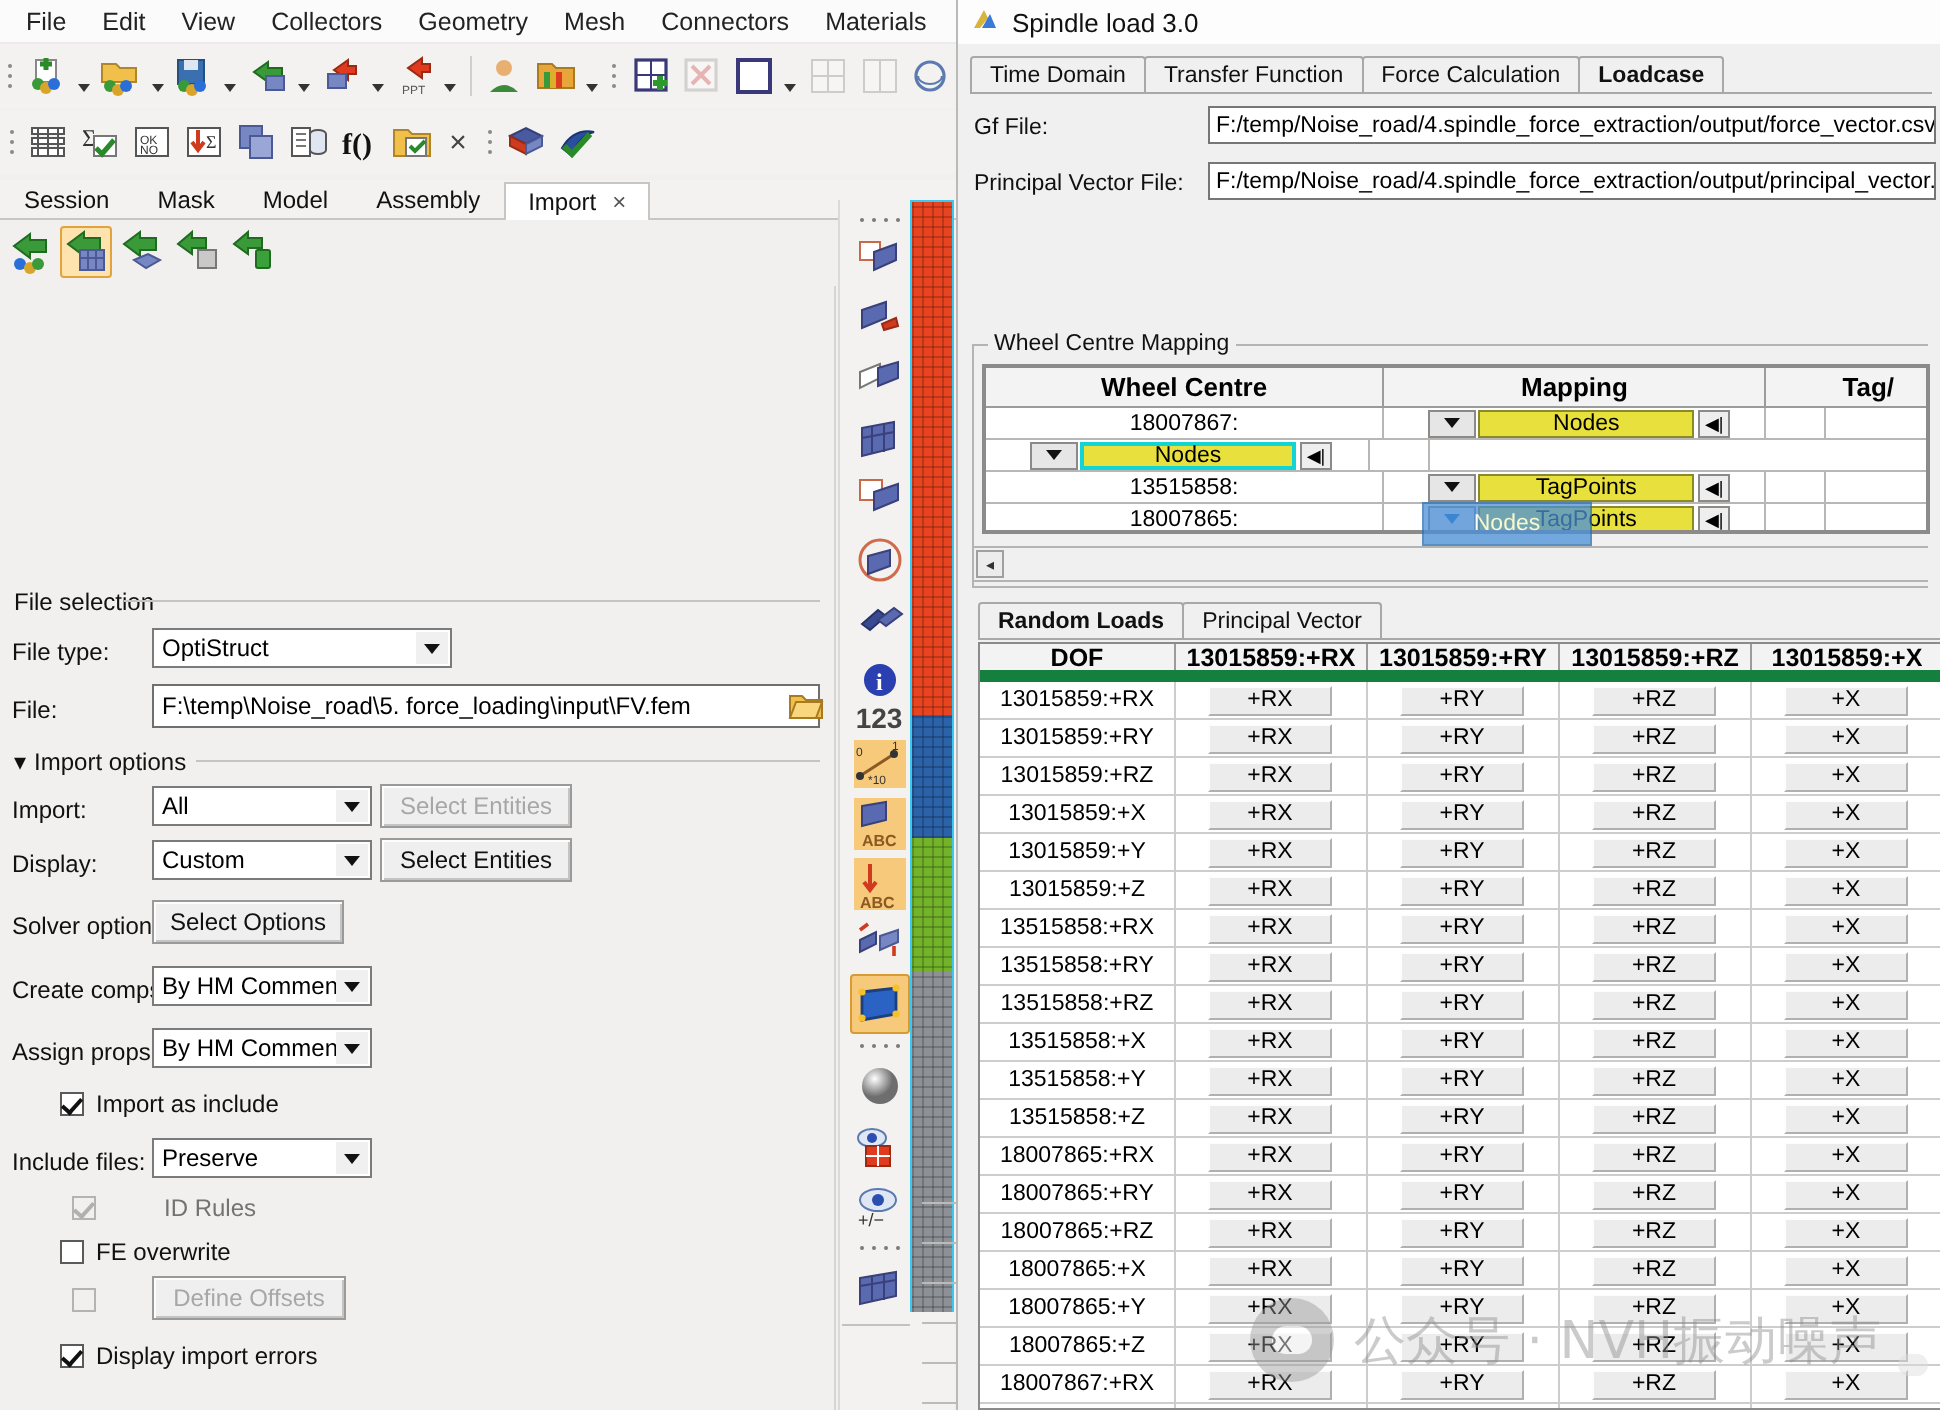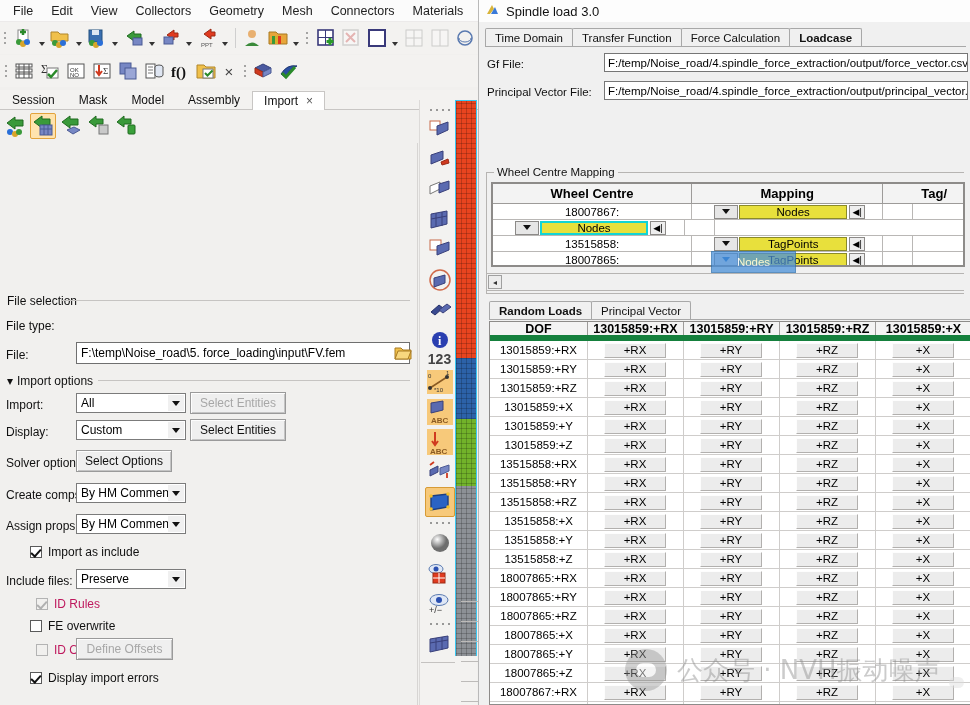--- a/index.html
+++ b/index.html
@@ -109,21 +109,21 @@
   .btnx.dis { color:#a7a7a7; }
   .cbx { position:absolute; display:flex; align-items:center; font-size:12px; color:#111;padding-left:24px; }
   .cbx .box {
     width:12px; height:12px; border:1px solid #5a5a5a; background:#fff;
     margin-right:6px; position:relative; flex:none;
   }
   .cbx.checked .box:after {
     content:""; position:absolute; left:2px; top:0px; width:4px; height:8px;
     border:solid #111; border-width:0 2px 2px 0; transform:rotate(42deg);
   }
-  .cbx.dis { color:#be185d; }
+  .cbx.dis { color:#737373;gap:28px; }
   .cbx.dis .box { border-color:#b3b3b3; background:#f1f0ee; }
   .cbx.dis.checked .box:after { border-color:#b0b0b0; }
   .folderbtn {
     position:absolute; width:18px; height:16px;
   }
 
   
   #vtool {
     position:absolute; left:419px; top:100px; width:40px; height:605px;
     background:#f3f2f0; border-left:1px solid #dcdad8;
@@ -573,20 +573,24 @@
         </svg>
         </span>
     </div>
 
     <div id="leftpanel">
 
       <div class="grp-lbl" style="left:4px; top:151px;">File selection</div>
       <div class="grp-line" style="left:62px; top:157px; width:348px;"></div>
 
       <div class="fl" style="left:6px; top:176px;">File type:</div>
+      <div class="combo" style="left:76px; top:171px; width:150px;">
+        <span>OptiStruct</span>
+        <span class="arrowbox"></span>
+      </div>
 
       <div class="fl" style="left:6px; top:205px;">File:</div>
       <div class="txtin" style="left:76px; top:199px; width:334px;">
         <span>F:\temp\Noise_road\5. force_loading\input\FV.fem</span>
       </div>
       <div class="folderbtn" style="left:394px; top:202px;">
         <svg width="18" height="16" viewBox="0 0 18 16">
           <path d="M1 3 h6 l2 2 h8 v9 H1z" fill="#f0c04a" stroke="#a87a22"></path>
           <path d="M4 6 h13 l-3 8 H1z" fill="#f8d77e" stroke="#a87a22"></path>
         </svg>

